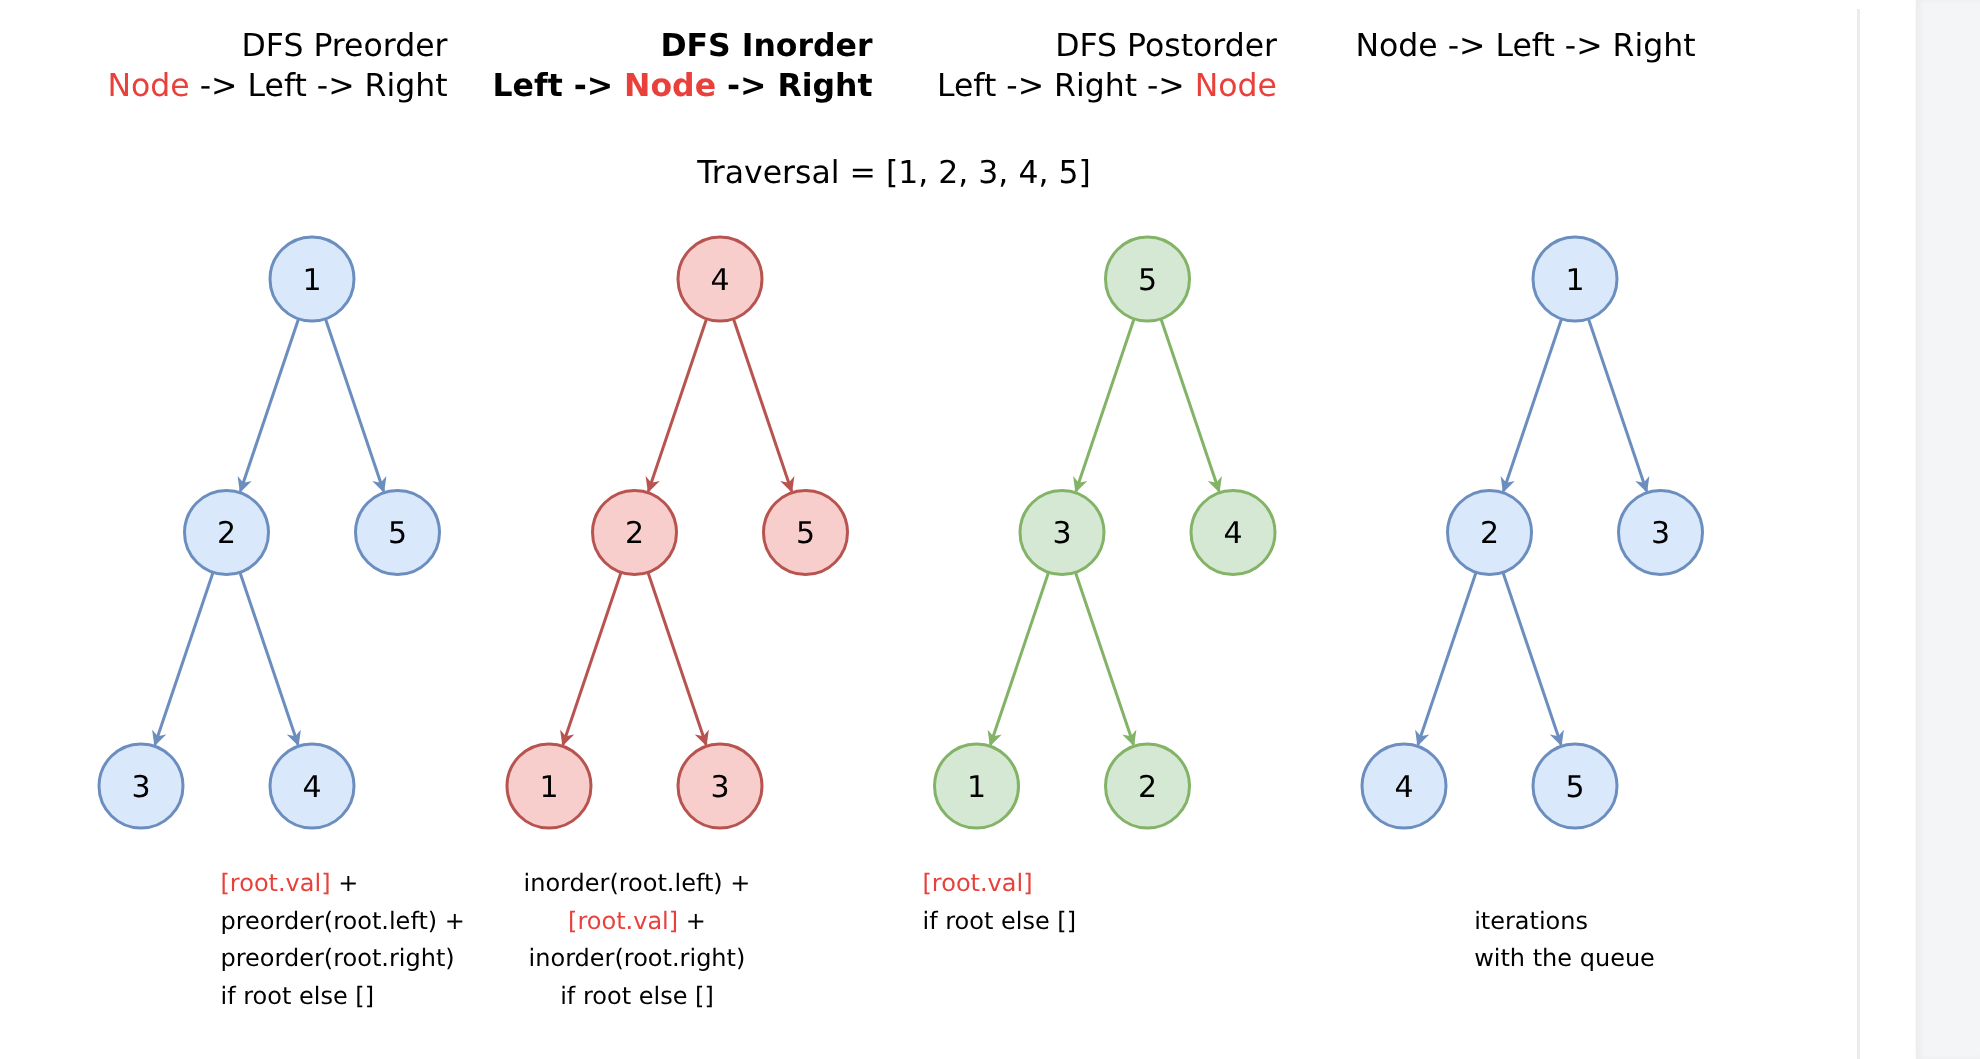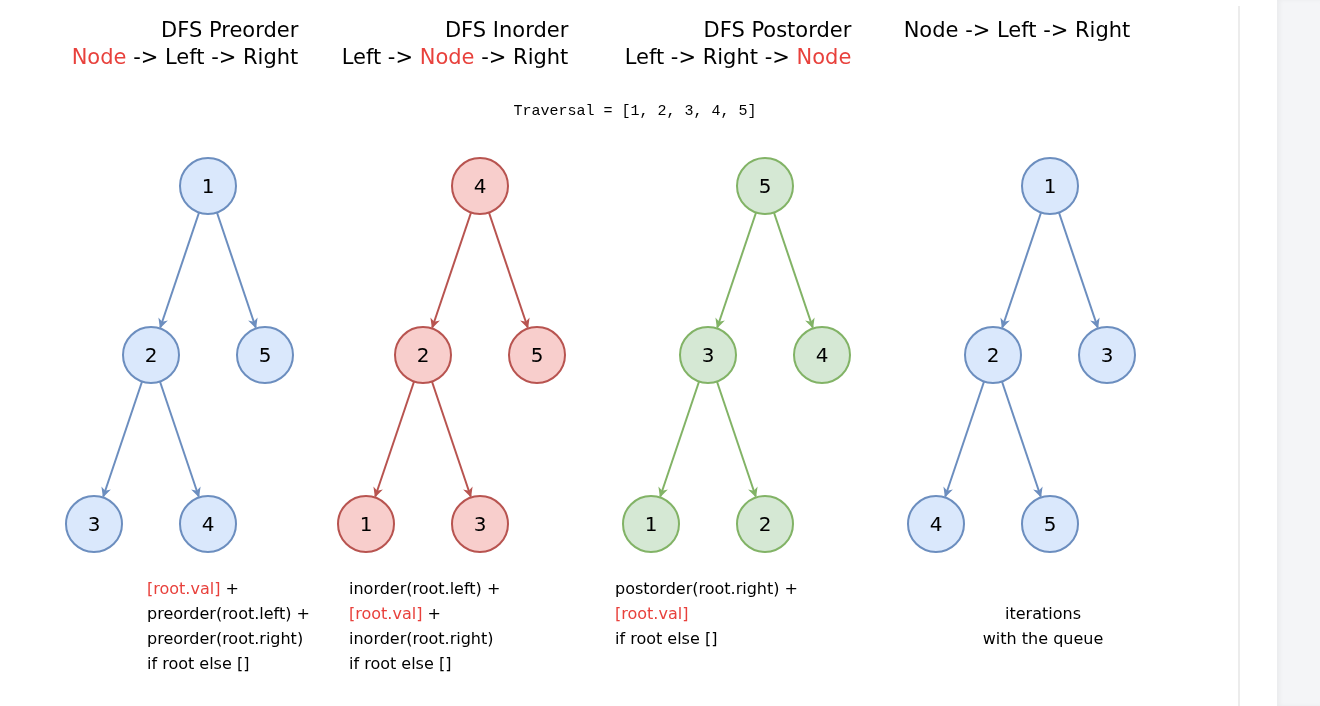--- a/index.html
+++ b/index.html
@@ -18,42 +18,42 @@
     position:absolute; left:1238px; top:6px; width:2px; height:700px;
     background:#ececec;
   }
   .hdr {
     position:absolute; top:17px; text-align:right; font-size:21px; line-height:27px;
     white-space:nowrap; transform:translateX(-50%);
   }
   .hdr .title { display:block; }
   .hdr .order { display:block; }
   .traversal {
-    position:absolute; top:103px; left:635px; transform:translateX(-50%);
-    font-size:15px; white-space:nowrap;font-family:Liberation Mono, monospace;
+    position:absolute; top:103px; left:596px; transform:translateX(-50%);
+    font-size:21px; white-space:nowrap;
   }
   svg#trees { position:absolute; left:0; top:0; }
   .code {
     position:absolute; top:576px; font-size:16px; line-height:25px; white-space:nowrap;
   }
   .code .line { display:block; }
-  .code.center { text-align:center; transform:translateX(-50%); }
+  .code.center { text-align:left; transform:translateX(-50%); }
   .node-label { font-family:"DejaVu Sans", sans-serif; font-size:20px; }
 </style>
 </head>
 <body>
 
 <div class="side-panel"></div>
 <div class="divider"></div>
 
 <div class="hdr" id="hdr-0" style="left:185px;">
   <span class="title">DFS Preorder</span>
   <span class="order"><span style="color: rgb(232, 65, 60);">Node</span><span> -&gt; Left -&gt; Right</span></span>
 </div>
-<div class="hdr" id="hdr-1" style="left:455px;">
+<div class="hdr" id="hdr-1" style="left:455px;font-weight:bold;">
   <span class="title">DFS Inorder</span>
   <span class="order"><span>Left -&gt; </span><span style="color: rgb(232, 65, 60);">Node</span><span> -&gt; Right</span></span>
 </div>
 <div class="hdr" id="hdr-2" style="left:738px;">
   <span class="title">DFS Postorder</span>
   <span class="order"><span>Left -&gt; Right -&gt; </span><span style="color: rgb(232, 65, 60);">Node</span></span>
 </div>
 <div class="hdr" id="hdr-3" style="left:1017px;">
   <span class="order"><span>Node -&gt; Left -&gt; Right</span></span>
 </div>
@@ -177,28 +177,27 @@
       </g>
     </g>
   </svg>
 
 <div class="code" style="left:147px;">
     <span class="line"><span style="color: rgb(232, 65, 60);">[root.val]</span><span> +</span></span>
     <span class="line"><span>preorder(root.left) +</span></span>
     <span class="line"><span>preorder(root.right)</span></span>
     <span class="line"><span>if root else []</span></span>
   </div>
-<div class="code" style="left:349px;">
+<div class="code" style="left:349px;text-align:center;">
     <span class="line"><span>inorder(root.left) +</span></span>
     <span class="line"><span style="color: rgb(232, 65, 60);">[root.val]</span><span> +</span></span>
     <span class="line"><span>inorder(root.right)</span></span>
     <span class="line"><span>if root else []</span></span>
   </div>
 <div class="code" style="left:615px;">
-    <span class="line"><span>postorder(root.right) +</span></span>
     <span class="line"><span style="color: rgb(232, 65, 60);">[root.val]</span></span>
     <span class="line"><span>if root else []</span></span>
   </div>
 <div class="code center" style="left:1043px;">
     <span class="line">&nbsp;</span>
     <span class="line"><span>iterations</span></span>
     <span class="line"><span>with the queue</span></span>
   </div>
 
 </body></html>

